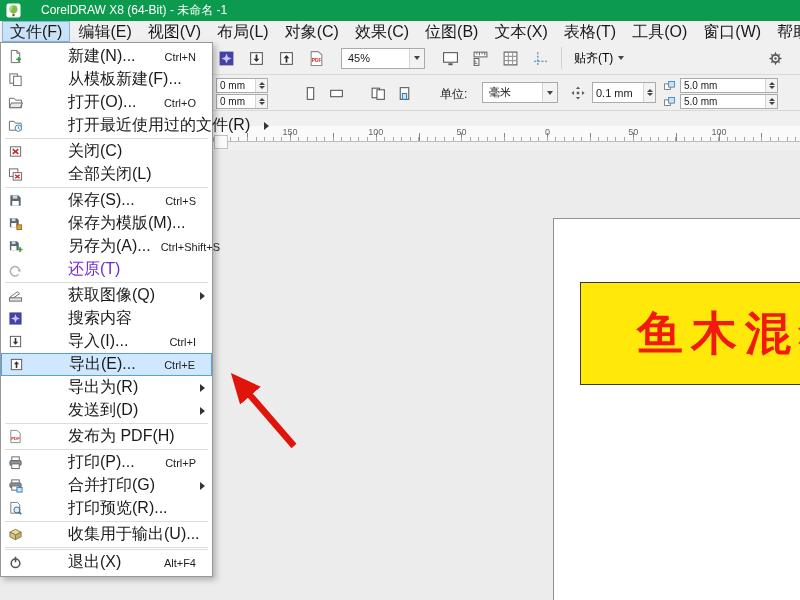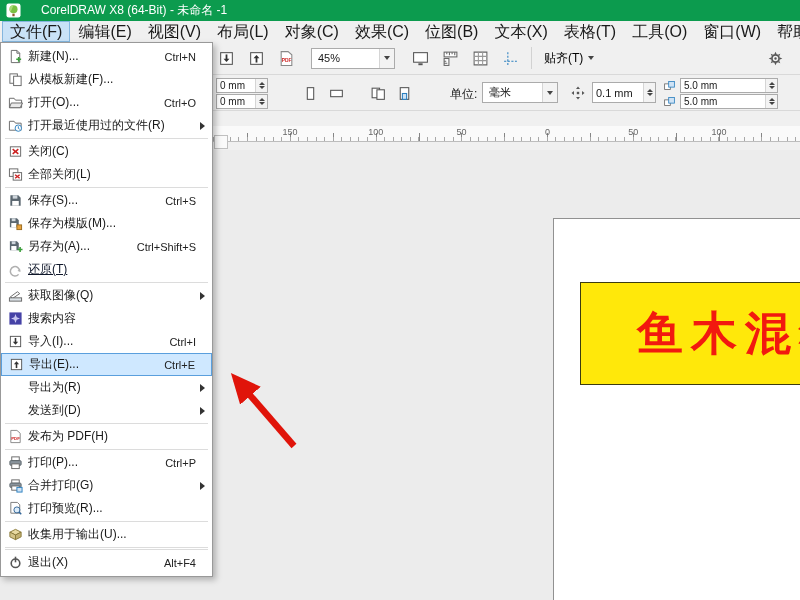--- a/index.html
+++ b/index.html
@@ -11,21 +11,21 @@
 .titlebar .title-text{color:#fff;font-size:12px;white-space:nowrap;}
 .app-icon{width:15px;height:15px;display:inline-flex;flex:none;}
 .app-icon svg{width:15px;height:15px;}
 
 
 .menubar{height:21px;background:#f0f0f0;display:flex;align-items:stretch;padding-left:2px;}
 .mb-item{padding:3px 8px;font-size:16px;line-height:15px;cursor:default;white-space:nowrap;}
 .mb-item.active{background:#c9e2f7;border:1px solid #84b6de;padding:2px 7px;}
 
 
-.toolbar{height:33px;background:#f0f0f0;display:flex;align-items:center;border-bottom:1px solid #d9d9d9;padding-left:88px;}
+.toolbar{height:33px;background:#f0f0f0;display:flex;align-items:center;border-bottom:1px solid #d9d9d9;padding-left:118px;}
 .tb-group{display:flex;align-items:center;}
 .tb-btn{width:26px;height:26px;border:none;background:transparent;display:inline-flex;align-items:center;justify-content:center;margin:0 2px;}
 .tb-btn svg{width:17px;height:17px;}
 .tb-btn.with-caret{width:36px;}
 .caret{margin-left:2px;}
 .tri-dn{width:0;height:0;border-left:3.5px solid transparent;border-right:3.5px solid transparent;border-top:4px solid #444;display:inline-block;}
 .tri-up{width:0;height:0;border-left:3.5px solid transparent;border-right:3.5px solid transparent;border-bottom:4px solid #444;display:inline-block;}
 .tri-rt{width:0;height:0;border-top:4px solid transparent;border-bottom:4px solid transparent;border-left:5px solid #333;display:inline-block;}
 .tb-sep{width:1px;height:22px;background:#d2d2d2;margin:0 6px;flex:none;}
 .combo{background:#fff;border:1px solid #ababab;height:21px;display:inline-flex;align-items:center;font-size:11px;}
@@ -43,21 +43,21 @@
 .spin .tri-dn{border-left-width:3px;border-right-width:3px;border-top-width:3.5px;}
 .f-pagew{left:216px;top:3px;width:52px;height:15px;}
 .f-pageh{left:216px;top:19px;width:52px;height:15px;}
 .pb-btn{position:absolute;width:24px;height:24px;top:6px;background:transparent;border:none;display:inline-flex;align-items:center;justify-content:center;}
 .pb-btn svg{width:17px;height:17px;}
 .b-portrait{left:298px;}
 .b-landscape{left:324px;}
 .b-allpages{left:366px;}
 .b-curpage{left:392px;}
 .pb-label{position:absolute;font-size:12px;top:11px;}
-.l-units{left:450px;}
+.l-units{left:440px;}
 .f-units{position:absolute;left:482px;top:7px;width:76px;height:21px;padding-left:6px;justify-content:space-between;}
 .pb-icon{position:absolute;display:inline-flex;}
 .pb-icon svg{width:100%;height:100%;}
 .i-nudge{left:570px;top:10px;width:16px;height:16px;}
 .f-nudge{left:592px;top:7px;width:64px;height:21px;font-size:11px;}
 .i-dupx{left:663px;top:4px;width:13px;height:13px;}
 .i-dupy{left:663px;top:20px;width:13px;height:13px;}
 .f-dupx{left:680px;top:3px;width:98px;height:15px;}
 .f-dupy{left:680px;top:19px;width:98px;height:15px;}
 
@@ -71,24 +71,24 @@
 .ruler-num{position:absolute;top:1px;transform:translateX(-50%);font-size:9px;color:#666;}
 .canvas{position:absolute;left:0;right:0;top:39px;bottom:0;background:#ececec;overflow:hidden;}
 .page{position:absolute;left:553px;top:68px;width:420px;height:520px;background:#fff;border:1px solid #919191;box-shadow:2px 2px 0 rgba(0,0,0,.18);}
 .shape-rect{position:absolute;left:26px;top:63px;width:410px;height:103px;border:1px solid #3c3c10;display:flex;align-items:center;}
 .shape-text{font-size:46px;font-weight:bold;letter-spacing:8px;padding-left:56px;white-space:nowrap;}
 
 
 .filemenu{position:absolute;left:0;top:42px;width:213px;background:#fff;border:1px solid #999;box-shadow:3px 3px 6px rgba(0,0,0,.25);z-index:100;padding:2px 0;}
 .fm-item{display:flex;align-items:center;height:23px;padding-right:4px;}
 .fm-item.highlighted{background:#cfe8ff;border:1px solid #5a9fdd;}
-.fm-item.disabled .fm-label{color:#0f172a;text-decoration:underline;}
+.fm-item.disabled .fm-label{color:#6d28d9;}
 .fm-icon{width:18px;height:16px;margin:0 4px 0 5px;display:inline-flex;align-items:center;justify-content:center;flex:none;}
 .fm-icon svg{width:15px;height:15px;}
-.fm-label{font-size:12px;white-space:nowrap;}
+.fm-label{font-size:16px;white-space:nowrap;margin-left:40px;}
 .fm-short{margin-left:auto;font-size:11px;color:#222;padding-left:10px;white-space:nowrap;}
 .fm-arrow{width:12px;display:inline-flex;justify-content:center;flex:none;}
 .fm-sep{height:1px;background:#dcdcdc;margin:1px 4px;}
 
 
 .annot-arrow{position:absolute;left:0;top:0;z-index:200;pointer-events:none;}
 </style>
 </head>
 <body>
 

